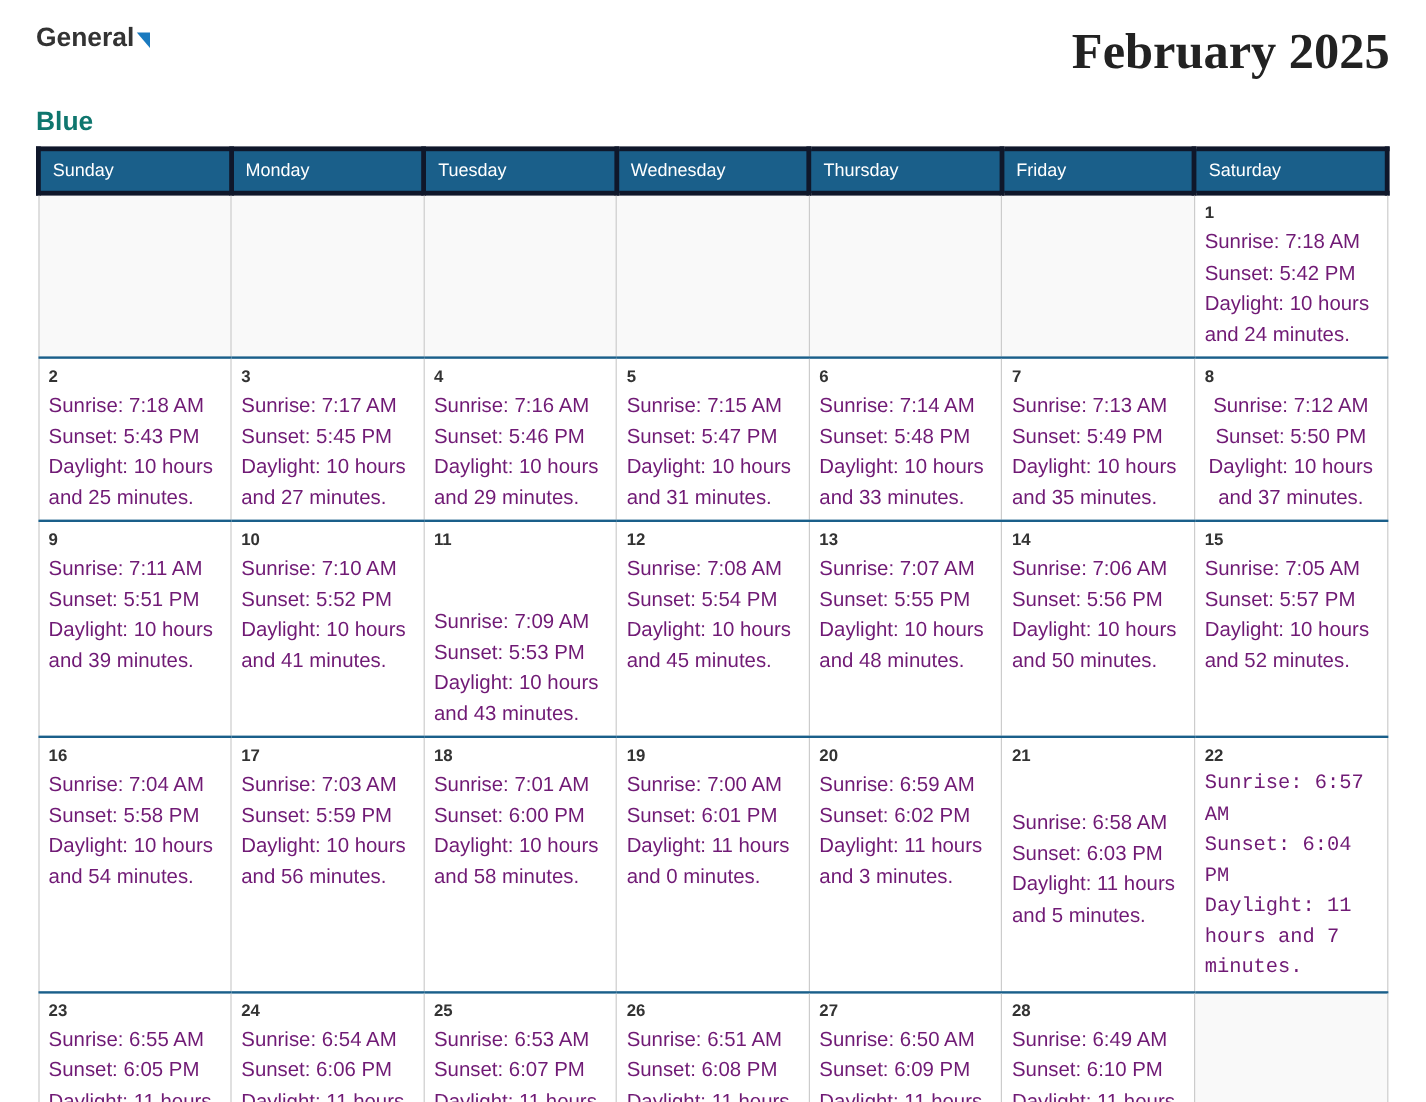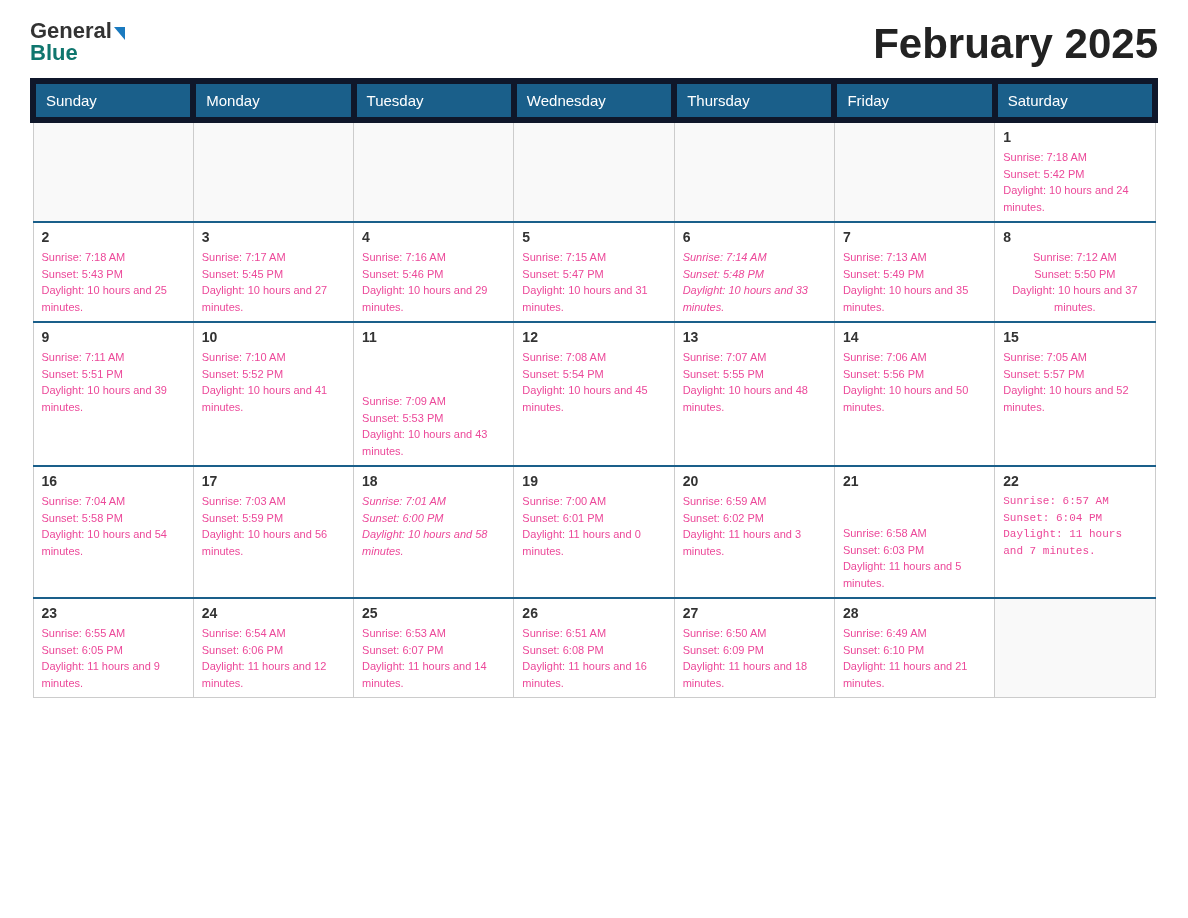--- a/index.html
+++ b/index.html
@@ -12,39 +12,41 @@
     .header {
       display: flex;
       justify-content: space-between;
       align-items: flex-start;
       margin-bottom: 10px;
     }
     .logo {
       display: flex;
       flex-direction: column;
       align-items: flex-start;
+      gap: 48px;
     }
     .logo-general {
       font-size: 22px;
       font-weight: bold;
       color: #333;
       line-height: 1;
     }
     .logo-blue {
       font-size: 22px;
       font-weight: bold;
       color: #0f766e;
       line-height: 1;
     }
     .logo-line {
       display: flex;
       align-items: center;
     }
     .title-section {
       text-align: center;
+      font-family: Liberation Serif, serif;
     }
     .month-title {
       font-size: 42px;
       font-weight: bold;
       color: #222;
     }
     .location {
       font-size: 17px;
       color: #555;
       margin-top: 4px;
@@ -54,21 +56,21 @@
       border-collapse: collapse;
       margin-top: 10px;
     }
     .calendar th {
       background-color: #1a5f8a;
       color: #fff;
       padding: 8px 10px;
       text-align: left;
       font-size: 15px;
       font-weight: normal;
-      border: 6px solid #0f172a;
+      border: 4px solid #0f172a;
     }
     .calendar td {
       border: 1px solid #ccc;
       vertical-align: top;
       padding: 6px 8px;
       width: calc(100% / 7);
       min-height: 100px;
       font-size: 12.5px;
       color: #333;
       background: #fff;
@@ -76,23 +78,23 @@
     .calendar td.empty {
       background: #f9f9f9;
     }
     .day-number {
       font-size: 14px;
       font-weight: bold;
       margin-bottom: 4px;
       display: block;
     }
     .day-info {
-      font-size: 11px;
+      font-size: 17px;
       line-height: 1.5;
-      color: #ec4899;
+      color: #701a75;
     }
     .week-row td {
       border-top: 2px solid #1a5f8a;
     }
   </style>
 </head>
 <body>
 
 <div class="header">
   <div class="logo">
@@ -156,21 +158,21 @@
 Daylight: 10 hours and 29 minutes.</div>
         </td>
         <td>
           <span class="day-number">5</span>
           <div class="day-info" style="white-space: pre-line;">Sunrise: 7:15 AM
 Sunset: 5:47 PM
 Daylight: 10 hours and 31 minutes.</div>
         </td>
         <td>
           <span class="day-number">6</span>
-          <div class="day-info" style="white-space: pre-line; font-style: italic;">Sunrise: 7:14 AM
+          <div class="day-info" style="white-space: pre-line;">Sunrise: 7:14 AM
 Sunset: 5:48 PM
 Daylight: 10 hours and 33 minutes.</div>
         </td>
         <td>
           <span class="day-number">7</span>
           <div class="day-info" style="white-space: pre-line;">Sunrise: 7:13 AM
 Sunset: 5:49 PM
 Daylight: 10 hours and 35 minutes.</div>
         </td>
         <td>
@@ -232,21 +234,21 @@
 Daylight: 10 hours and 54 minutes.</div>
         </td>
         <td>
           <span class="day-number">17</span>
           <div class="day-info" style="white-space: pre-line;">Sunrise: 7:03 AM
 Sunset: 5:59 PM
 Daylight: 10 hours and 56 minutes.</div>
         </td>
         <td>
           <span class="day-number">18</span>
-          <div class="day-info" style="white-space: pre-line; font-style: italic;">Sunrise: 7:01 AM
+          <div class="day-info" style="white-space: pre-line;">Sunrise: 7:01 AM
 Sunset: 6:00 PM
 Daylight: 10 hours and 58 minutes.</div>
         </td>
         <td>
           <span class="day-number">19</span>
           <div class="day-info" style="white-space: pre-line;">Sunrise: 7:00 AM
 Sunset: 6:01 PM
 Daylight: 11 hours and 0 minutes.</div>
         </td>
         <td>

